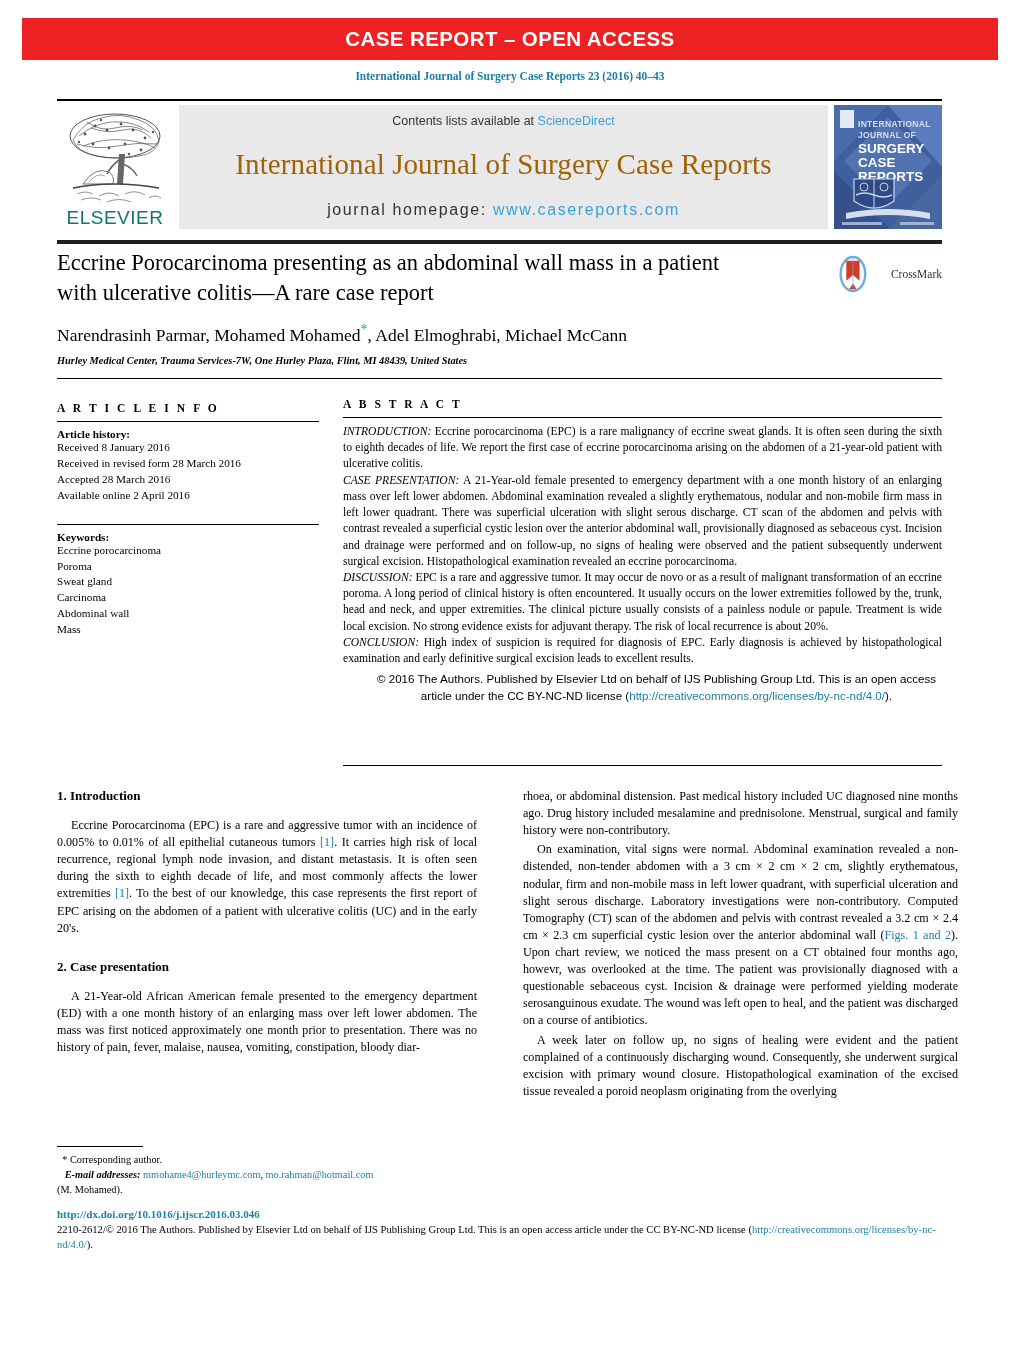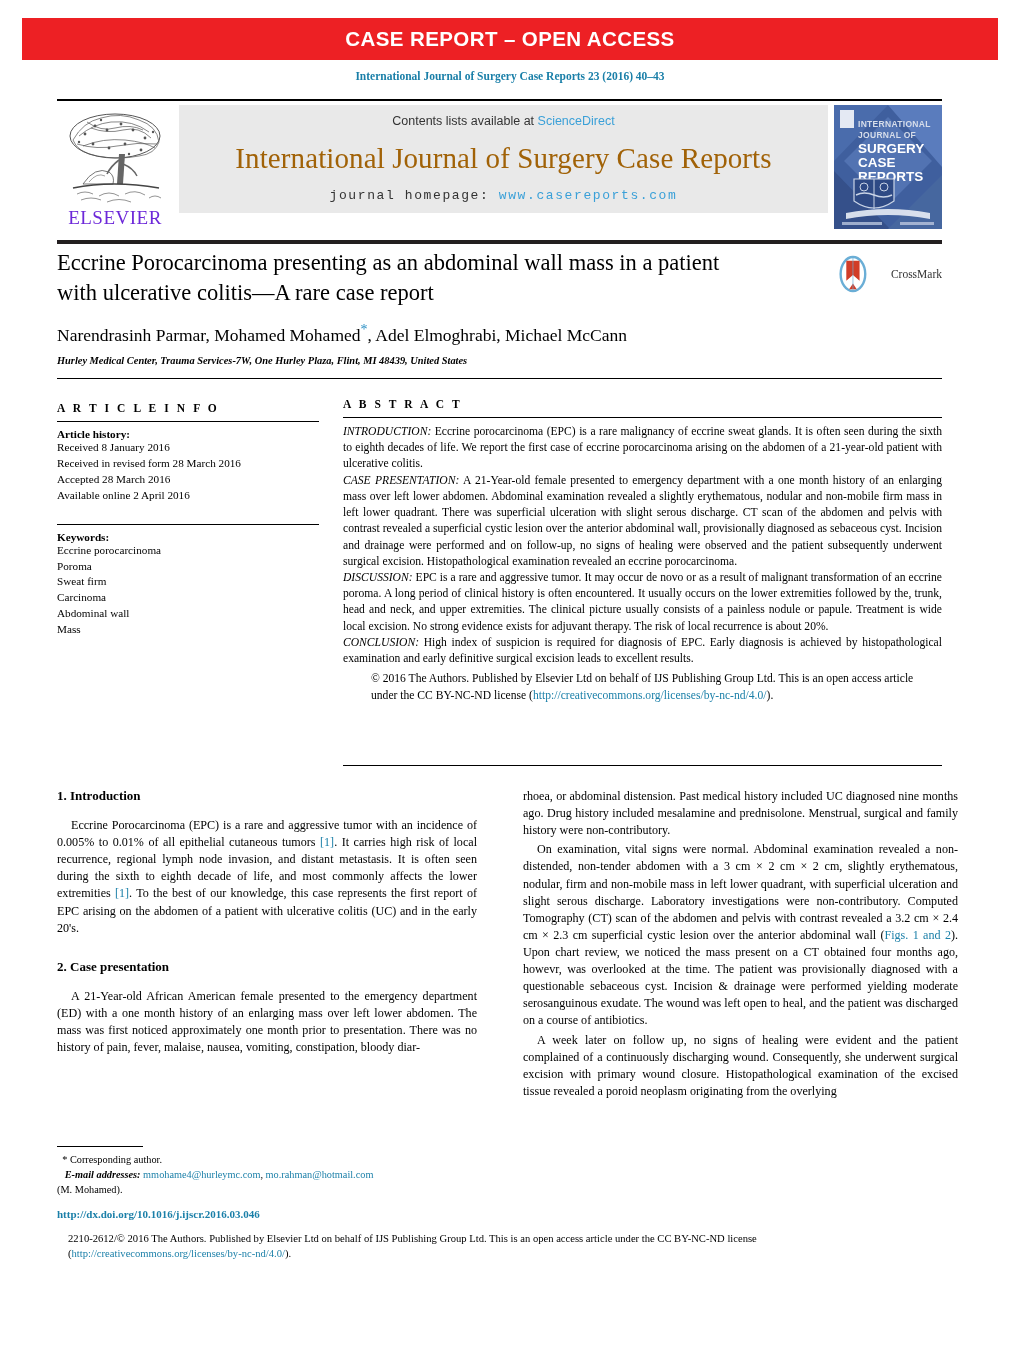--- a/index.html
+++ b/index.html
@@ -40,42 +40,42 @@
     padding-top:4px;
     display:flex; align-items:flex-start;
   }
   .elsevier-block {
     width:116px; flex:0 0 116px; height:124px;
     display:flex; flex-direction:column; align-items:center; justify-content:flex-end;
     padding-bottom:2px;
   }
   .tree-logo { width:104px; height:98px; display:block; }
   .elsevier-word {
-    font-family:Liberation Serif, serif;
-    font-size:19px; font-weight:normal; color:#6d28d9;
+    font-family:Liberation Sans, sans-serif;
+    font-size:19px; font-weight:normal; color:#0f766e;
     letter-spacing:.5px; line-height:1;
   }
   .journal-center {
-    flex:1 1 auto; height:108px; margin:0 6px 0 6px;
+    flex:1 1 auto; height:124px; margin:0 6px 0 6px;
     background:#e9e9e9;
     display:flex; flex-direction:column; align-items:center; justify-content:space-between;
     padding:9px 0 10px 0;
   }
   .contents-line {
     font-family:"Liberation Sans", sans-serif;
     font-size:12.5px; color:#333;
   }
   .contents-line .sd { color:#3aa0d8; }
   .journal-title {
     font-family:"Liberation Serif", serif;
     font-size:29px; color:#a16207; font-weight:normal; letter-spacing:.1px;
   }
   .homepage-line {
-    font-family:Liberation Mono, monospace;
-    font-size:13px; color:#333; letter-spacing:1.6px;
+    font-family:Liberation Sans, sans-serif;
+    font-size:16px; color:#333; letter-spacing:1.6px;
   }
   .homepage-line .url { color:#3aa0d8; letter-spacing:1.6px; }
   .cover-block { width:108px; flex:0 0 108px; height:124px; }
   .cover-thumb { width:100%; height:100%; display:block; }
 
   
   .title-rule {
     position:absolute; left:57px; top:240px; width:885px;
     border-top:4px solid #231f20;
   }
@@ -129,22 +129,22 @@
   }
   .kw-gap { height:20px; }
 
   .abs-p {
     font-family:"Liberation Serif", serif;
     font-size:11.6px; line-height:1.40; text-align:justify;
     margin:0 0 0 0;
   }
   .abs-label { font-style:italic; font-weight:normal; }
   .copy-p {
-    font-family:Liberation Serif, serif;
-    font-size:11.6px; line-height:1.40; text-align:left;
+    font-family:Liberation Sans, sans-serif;
+    font-size:11.6px; line-height:1.40; text-align:center;
     margin:4px 0 0 0; padding-left:28px;
   }
   a, .link { color:#1a7fa8; text-decoration:none; }
 
   .abs-bottom-rule {
     position:absolute; left:343px; top:765px; width:599px;
     border-top:1.6px solid #000;
   }
 
   
@@ -175,21 +175,21 @@
   .fn-italic { font-style:italic; font-weight:bold; }
 
   
   .footer { position:absolute; left:57px; top:1208px; width:885px; }
   .footer-doi {
     font-family:"Liberation Serif", serif;
     font-size:11px; color:#1a7fa8; margin:0 0 2px 0; font-weight:bold;
   }
   .footer-text {
     font-family:"Liberation Serif", serif;
-    font-size:10.6px; line-height:1.45; margin:11px;
+    font-size:10.6px; line-height:1.45; margin:0;
   }
 </style>
 </head>
 <body>
 
 <div class="banner">
   <span class="banner-text">CASE REPORT – OPEN ACCESS</span>
 </div>
 
 <div class="running-head">International Journal of Surgery Case Reports 23 (2016) 40–43</div>
@@ -315,21 +315,21 @@
   <div class="info-sub">Article history:</div>
   <div class="info-line">Received 8 January 2016</div>
   <div class="info-line">Received in revised form 28 March 2016</div>
   <div class="info-line">Accepted 28 March 2016</div>
   <div class="info-line">Available online 2 April 2016</div>
   <div class="kw-gap"></div>
   <div class="hr-thin"></div>
   <div class="info-sub">Keywords:</div>
   <div class="info-line">Eccrine porocarcinoma</div>
   <div class="info-line">Poroma</div>
-  <div class="info-line">Sweat firm</div>
+  <div class="info-line">Sweat gland</div>
   <div class="info-line">Carcinoma</div>
   <div class="info-line">Abdominal wall</div>
   <div class="info-line">Mass</div>
 </div>
 
 <div class="abs-col">
   <div class="sec-head">A B S T R A C T</div>
   <div class="hr-thin"></div>
 
   <p class="abs-p"><span class="abs-label">INTRODUCTION:</span><span> Eccrine porocarcinoma (EPC) is a rare malignancy of eccrine sweat glands. It is often seen during the sixth to eighth decades of life. We report the first case of eccrine porocarcinoma arising on the abdomen of a 21-year-old patient with ulcerative colitis.</span></p>

